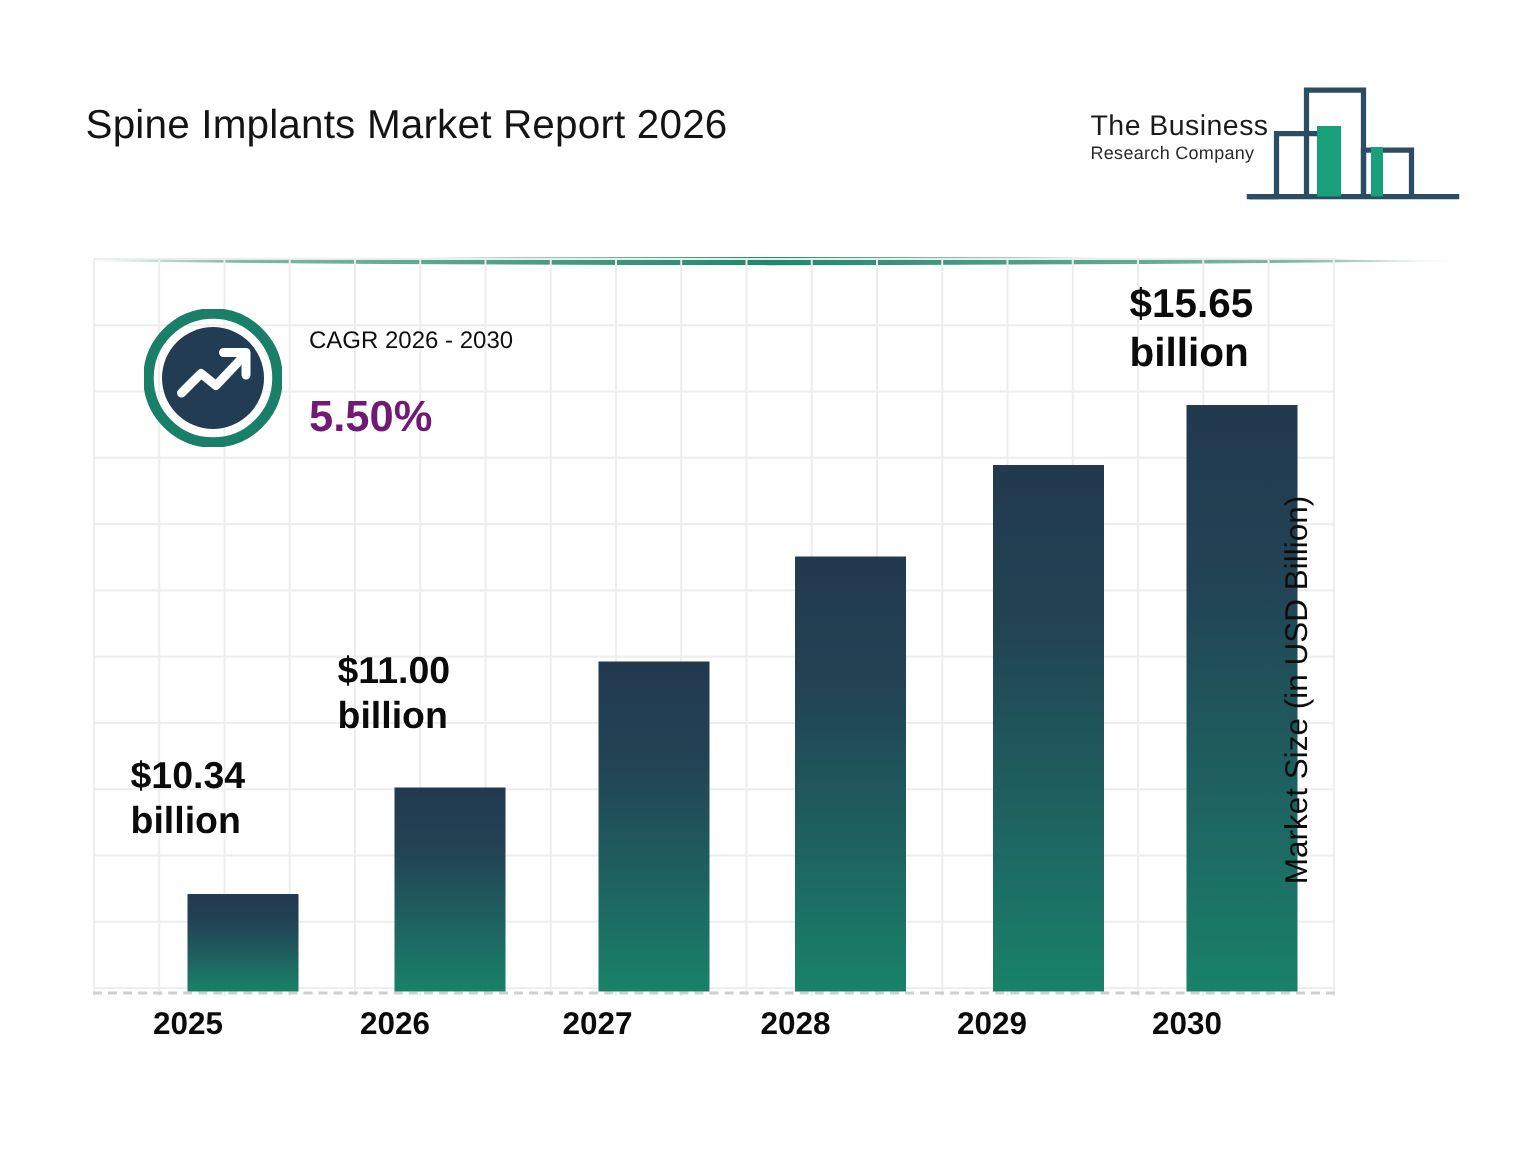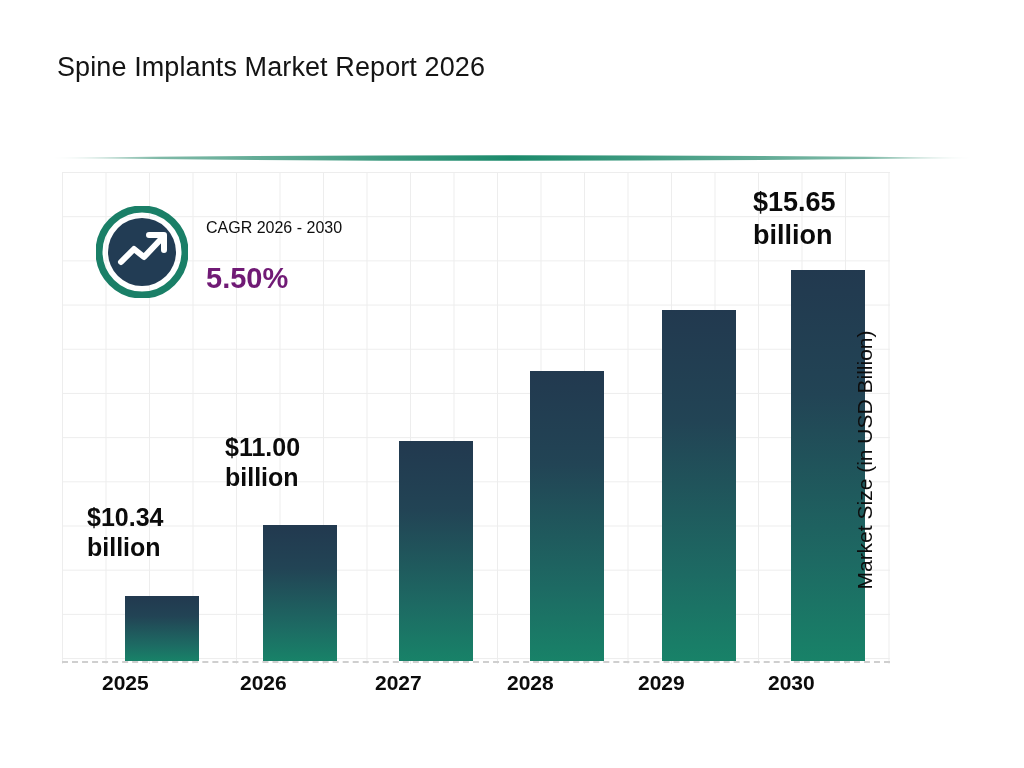--- a/index.html
+++ b/index.html
@@ -13,21 +13,21 @@
     height: 768px;
     position: relative;
     overflow: hidden;
     font-family: "Liberation Sans", sans-serif;
     color: #111111;
   }
 
   
   #header {
     position: absolute;
-    left: 0; top: 0;
+    left: 0; top: 16px;
     width: 891px;
     height: 145px;
   }
   #page-title {
     position: absolute;
     left: 57px;
     top: 52px;
     font-size: 27px;
     font-weight: 400;
     letter-spacing: 0.1px;
@@ -185,20 +185,42 @@
     color: #701a75;
     white-space: nowrap;
   }
 </style>
 </head>
 <body>
 
 <div id="header">
   <div id="page-title">Spine Implants Market Report 2026</div>
 
+  <div id="logo">
+    <div id="logo-text">
+      <div id="logo-line1">The Business</div>
+      <div id="logo-line2">Research Company</div>
+    </div>
+    <svg id="logo-mark" viewBox="0 0 142 86">
+
+      <path d="M2 79 L142 79" stroke="#2b4d63" stroke-width="3.5" fill="none"></path>
+
+      <path d="M2 79 L2 79" stroke="#2b4d63" stroke-width="3.5" fill="none"></path>
+      <path d="M2 79 L2 79" stroke="none"></path>
+      <path d="M2 79 L2 79"></path>
+      <polyline points="0,79 20,79 20,37 55,37 55,79" stroke="#2b4d63" stroke-width="3.5" fill="none"></polyline>
+
+      <polyline points="40,79 40,8 78,8 78,79" stroke="#2b4d63" stroke-width="3.5" fill="none"></polyline>
+
+      <polyline points="78,79 78,48 110,48 110,79" stroke="#2b4d63" stroke-width="3.5" fill="none"></polyline>
+
+      <rect x="47" y="32" width="16" height="47" fill="#18a07a"></rect>
+      <rect x="83" y="46" width="8" height="33" fill="#18a07a"></rect>
+    </svg>
+  </div>
 
   <svg id="divider" viewBox="0 0 928 12" preserveAspectRatio="none">
     <defs>
       <linearGradient id="divgrad" x1="0" y1="0" x2="1" y2="0">
         <stop offset="0%" stop-color="#ffffff"></stop>
         <stop offset="12%" stop-color="#7fb9a7"></stop>
         <stop offset="50%" stop-color="#1b8a6b"></stop>
         <stop offset="88%" stop-color="#7fb9a7"></stop>
         <stop offset="100%" stop-color="#ffffff"></stop>
       </linearGradient>

